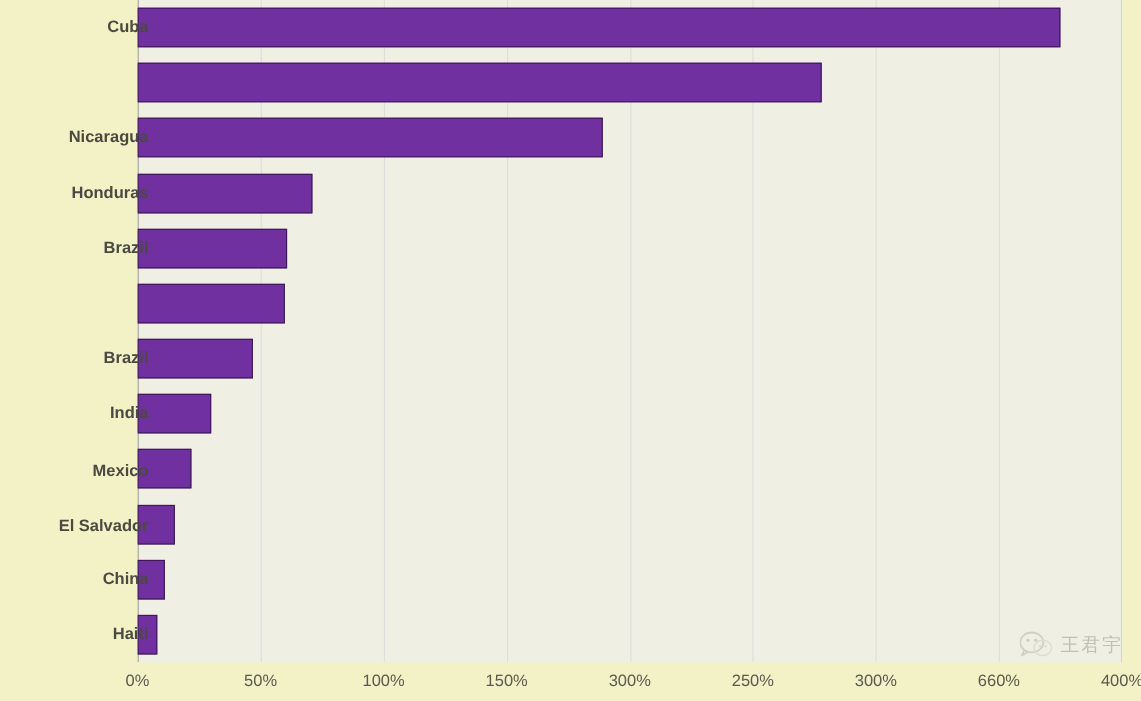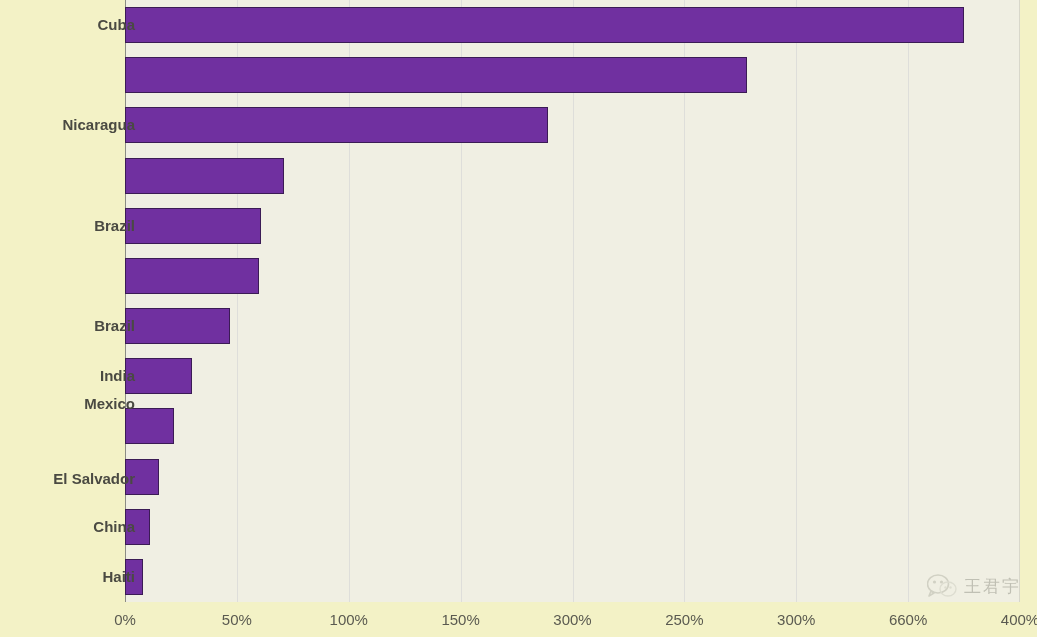--- a/index.html
+++ b/index.html
@@ -181,24 +181,25 @@
         </div>
         <div class="bar-row" style="top: 551.833px;">
           <div class="bar" title="Haiti: 8%" style="width: 17.9px; background: rgb(112, 48, 160); border-color: rgb(59, 27, 85);"></div>
         </div>
       </div>
   </div>
 
   <div id="y-axis">
       <div class="y-label" style="top: 0px;">Cuba</div>
       <div class="y-label" style="top: 100.333px;">Nicaragua</div>
+      <div class="y-label" style="top: 150.5px;">Honduras</div>
       <div class="y-label" style="top: 200.667px;">Brazil</div>
       <div class="y-label" style="top: 301px;">Brazil</div>
       <div class="y-label" style="top: 351.167px;">India</div>
-      <div class="y-label" style="top: 379px;">Mexico</div>
+      <div class="y-label" style="top: 404px;">Mexico</div>
       <div class="y-label" style="top: 454px;">El Salvador</div>
       <div class="y-label" style="top: 501.667px;">China</div>
       <div class="y-label" style="top: 551.833px;">Haiti</div>
     </div>
 
   <div id="x-axis">
       <div class="x-label" style="left: 125px;">0%</div>
       <div class="x-label" style="left: 236.875px;">50%</div>
       <div class="x-label" style="left: 348.75px;">100%</div>
       <div class="x-label" style="left: 460.625px;">150%</div>

